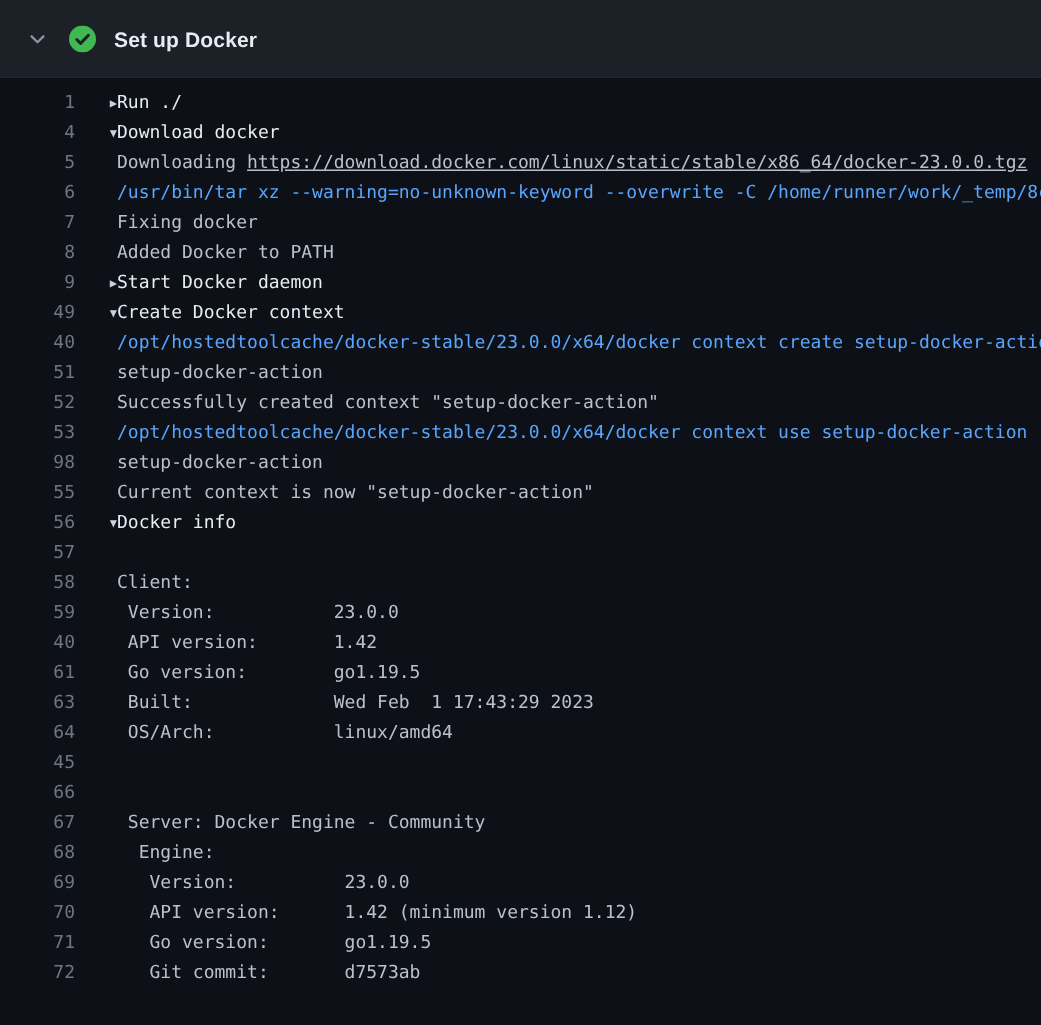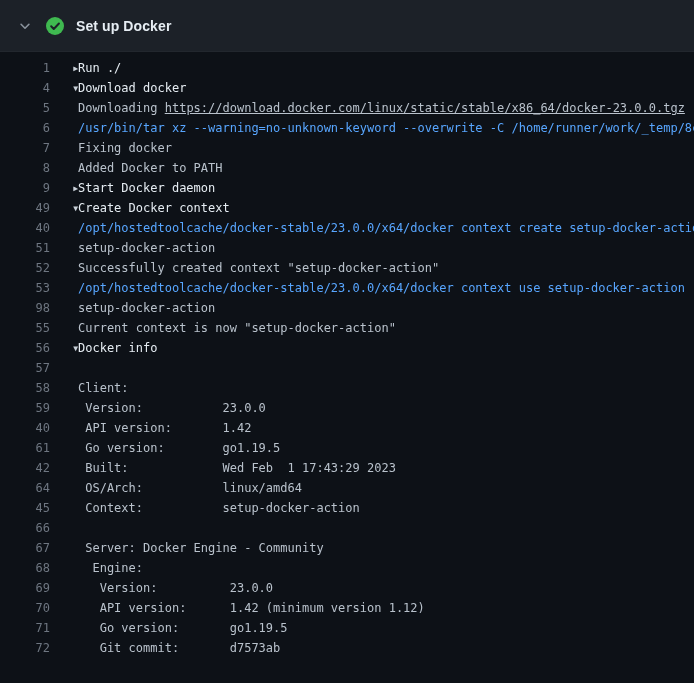--- a/index.html
+++ b/index.html
@@ -71,23 +71,23 @@
       <div class="row plain"><span class="num">52</span><span class="content"><span>Successfully created context "setup-docker-action"</span></span></div>
       <div class="row command"><span class="num">53</span><span class="content"><span>/opt/hostedtoolcache/docker-stable/23.0.0/x64/docker context use setup-docker-action</span></span></div>
       <div class="row plain"><span class="num">98</span><span class="content"><span>setup-docker-action</span></span></div>
       <div class="row plain"><span class="num">55</span><span class="content"><span>Current context is now "setup-docker-action"</span></span></div>
       <div class="row group"><span class="num">56</span><span class="content"><span class="arrow">▼</span><span>Docker info</span></span></div>
       <div class="row command"><span class="num">57</span></div>
       <div class="row plain"><span class="num">58</span><span class="content"><span>Client:</span></span></div>
       <div class="row plain"><span class="num">59</span><span class="content"><span> Version:           23.0.0</span></span></div>
       <div class="row plain"><span class="num">40</span><span class="content"><span> API version:       1.42</span></span></div>
       <div class="row plain"><span class="num">61</span><span class="content"><span> Go version:        go1.19.5</span></span></div>
-      <div class="row plain"><span class="num">42</span><span class="content"><span> Built:             Wed Feb  1 17:43:29 2023</span></span></div>
+      <div class="row plain"><span class="num">63</span><span class="content"><span> Built:             Wed Feb  1 17:43:29 2023</span></span></div>
       <div class="row plain"><span class="num">64</span><span class="content"><span> OS/Arch:           linux/amd64</span></span></div>
-      <div class="row plain"><span class="num">45</span><span class="content"><span> Context:           setup-docker-action</span></span></div>
+      <div class="row plain"><span class="num">45</span></div>
       <div class="row plain"><span class="num">66</span><span class="content"><span></span></span></div>
       <div class="row plain"><span class="num">67</span><span class="content"><span> Server: Docker Engine - Community</span></span></div>
       <div class="row plain"><span class="num">68</span><span class="content"><span>  Engine:</span></span></div>
       <div class="row plain"><span class="num">69</span><span class="content"><span>   Version:          23.0.0</span></span></div>
       <div class="row plain"><span class="num">70</span><span class="content"><span>   API version:      1.42 (minimum version 1.12)</span></span></div>
       <div class="row plain"><span class="num">71</span><span class="content"><span>   Go version:       go1.19.5</span></span></div>
       <div class="row plain"><span class="num">72</span><span class="content"><span>   Git commit:       d7573ab</span></span></div>
     </div>
 </div>
 

